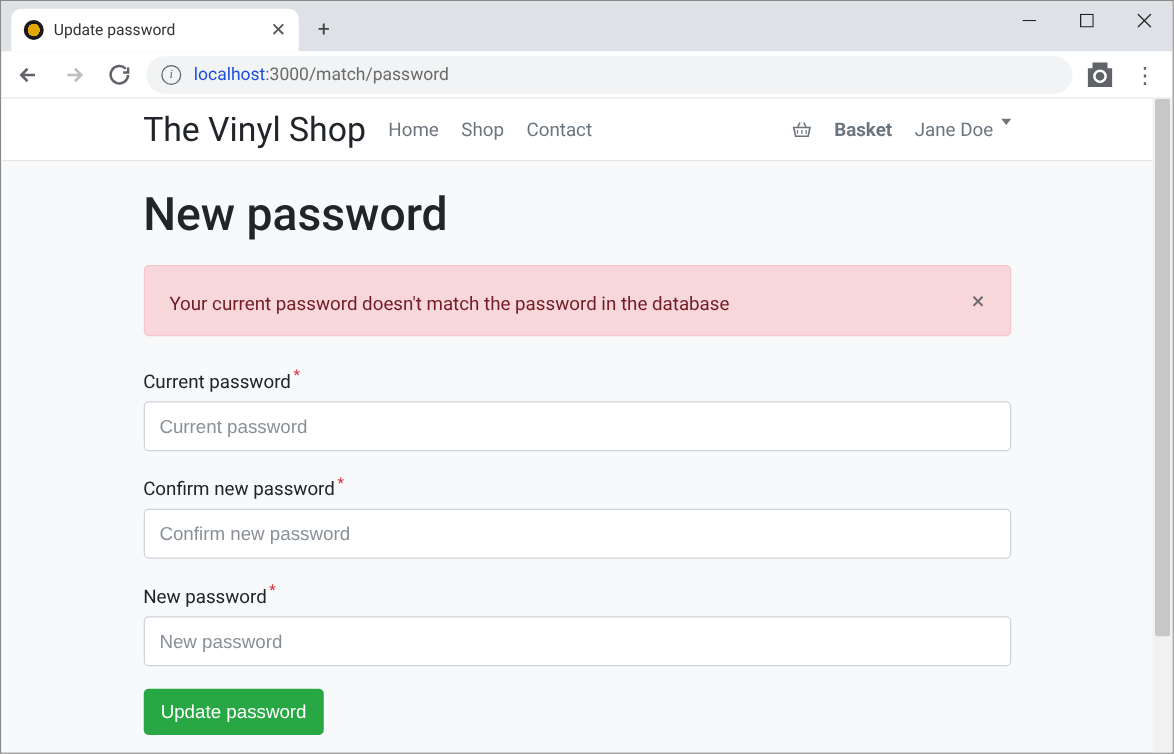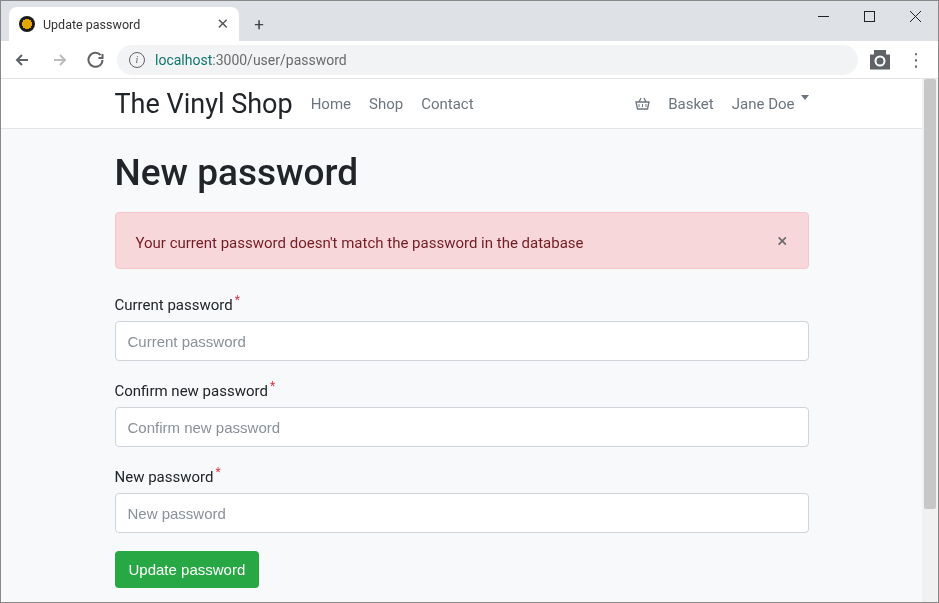--- a/index.html
+++ b/index.html
@@ -84,21 +84,21 @@
       padding: 0 12px;
       font-size: 14px;
       color: #202124;
       gap: 10px;
     }
     .info-icon {
       width: 16px; height: 16px; border: 1.5px solid #5f6368; border-radius: 50%;
       display: flex; align-items: center; justify-content: center;
       font-size: 10px; color: #5f6368; font-family: Georgia, serif; font-style: italic;
     }
-    .url-host { color: #0f766e; text-align: center; }
+    .url-host { color: #1d4ed8; text-align: center; }
     .url-path { color: #6a6a6a; }
     .profile-icon {
       width: 20px; height: 20px; background: #5f6368;
       clip-path: polygon(20% 0, 80% 0, 80% 25%, 100% 25%, 100% 100%, 0 100%, 0 25%, 20% 25%);
       position: relative;
     }
     .profile-icon::after {
       content: ''; position: absolute; top: 55%; left: 50%;
       width: 7px; height: 7px; border-radius: 50%;
       border: 2px solid #fff; transform: translate(-50%,-50%);
@@ -143,21 +143,21 @@
       margin-right: 18px;
     }
     .navlink {
       font-size: 15px;
       color: #6c757d;
       margin-right: 18px;
     }
     .nav-spacer { flex: 1; }
     .basket {
       display: flex; align-items: center; gap: 18px;
-      color: #6c757d; font-size: 15px; margin-right: 18px;
+      color: #6c757d; font-size: 15px; margin-right: 18px; font-weight: bold;
     }
     .usermenu {
       color: #6c757d; font-size: 15px;
       display: flex; align-items: flex-start; gap: 6px;
     }
     .caret-down {
       width: 0; height: 0; border-left: 4px solid transparent;
       border-right: 4px solid transparent; border-top: 5px solid #6c757d;
     }
     .container {
@@ -253,21 +253,21 @@
       </svg>
   </div>
   <div class="nav-icon">
     <svg width="17" height="17">
         <path d="M13.6 4A7 7 0 1 0 15.5 9" fill="none" stroke="#5f6368" stroke-width="2"></path>
         <path d="M15.5 3v4h-4" fill="none" stroke="#5f6368" stroke-width="2"></path>
       </svg>
   </div>
   <div class="omnibox">
     <span class="info-icon">i</span>
-    <span><span class="url-host">localhost</span><span class="url-path">:3000/user/password</span></span>
+    <span><span class="url-host">localhost</span><span class="url-path">:3000/match/password</span></span>
   </div>
   <div class="nav-icon">
     <span class="profile-icon"></span>
   </div>
   <div class="kebab">
     <span>⋮</span>
   </div>
 </div>
 
 <div class="viewport">

